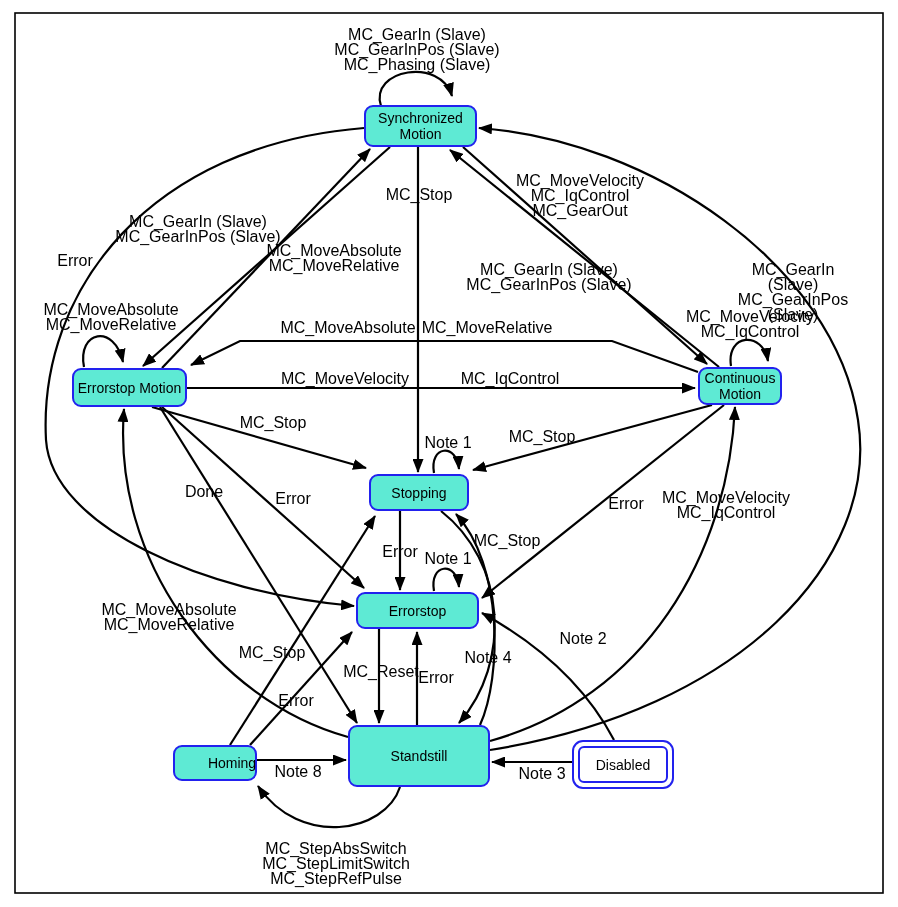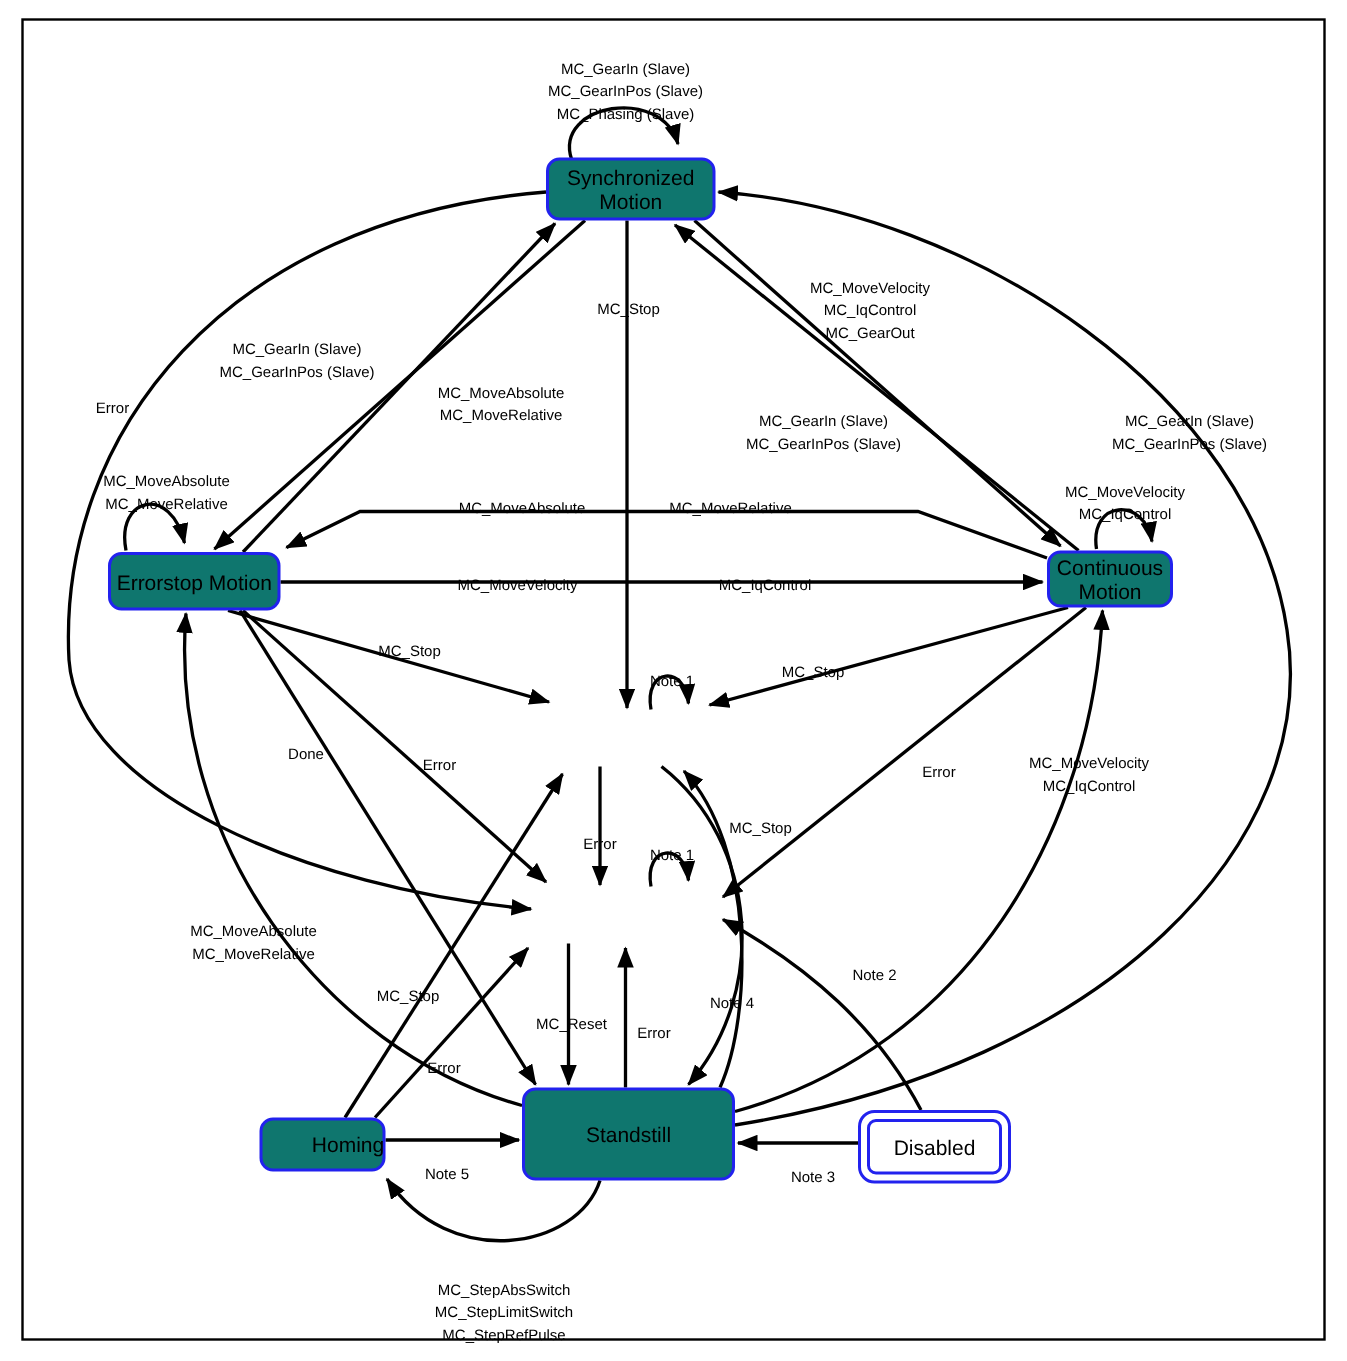--- a/index.html
+++ b/index.html
@@ -2,39 +2,39 @@
 <html><head>
 <meta charset="utf-8">
 <style>
   html,body{margin:0;padding:0;background:#ffffff;}
   body{font-family:"Liberation Sans", sans-serif;color:#000;}
   #stage{position:relative;width:898px;height:907px;background:#fff;overflow:hidden;}
   #edges{position:absolute;left:0;top:0;z-index:1;}
   .edge{fill:none;stroke:#000;stroke-width:2.2px;}
   .state{
     position:absolute;z-index:3;box-sizing:border-box;
-    background:#0f766e;border:2.5px solid #2222ee;border-radius:9px;
+    background:#5eead4;border:2.5px solid #2222ee;border-radius:9px;
     display:flex;align-items:center;justify-content:center;
     text-align:center;white-space:pre-line;
     font-size:14px;line-height:16px;
   }
   .state-outer{
     position:absolute;z-index:3;box-sizing:border-box;
     background:#fff;border:2.5px solid #2222ee;border-radius:11px;padding:4px;
   }
   .state-outer .state-inner{
     width:100%;height:100%;box-sizing:border-box;
     border:2.5px solid #2222ee;border-radius:6px;
     display:flex;align-items:center;justify-content:center;
     font-size:14px;line-height:16px;text-align:center;white-space:pre-line;
   }
   .elabel{
     position:absolute;z-index:2;transform:translateX(-50%);
     text-align:center;white-space:pre-line;
-    font-size:10px;line-height:15px;margin-top:12px;
+    font-size:16px;line-height:15px;
   }
 </style>
 </head>
 <body>
 
 <div id="stage">
 
   <svg id="edges" width="898" height="907" viewBox="0 0 898 907">
     <defs>
       <marker id="arw" markerUnits="userSpaceOnUse" markerWidth="15" markerHeight="11" refX="13" refY="5.5" orient="auto">
@@ -76,20 +76,22 @@
     <path class="edge" marker-end="url(#arw)" d="M 348 737 C 215 700, 112 560, 124 409"></path>
     <path class="edge" marker-end="url(#arw)" d="M 490 741 C 645 698, 728 555, 735 407"></path>
     <path class="edge" marker-end="url(#arw)" d="M 160 407 L 357 723"></path>
   </svg>
 
   <div class="state" style="left:364px;top:105px;width:113px;height:42px;">Synchronized
 Motion</div>
   <div class="state" style="left:72px;top:368px;width:115px;height:39px;">Errorstop Motion</div>
   <div class="state" style="left:698px;top:367px;width:84px;height:38px;">Continuous
 Motion</div>
+  <div class="state" style="left:369px;top:474px;width:100px;height:37px;">Stopping</div>
+  <div class="state" style="left:356px;top:592px;width:123px;height:37px;">Errorstop</div>
   <div class="state" style="left:348px;top:725px;width:142px;height:62px;">Standstill</div>
   <div class="state" style="left:173px;top:745px;width:84px;height:36px;padding-left:34px;">Homing</div>
   <div class="state-outer" style="left:572px;top:740px;width:102px;height:49px;">
     <div class="state-inner">Disabled</div>
   </div>
 
   <div class="elabel" style="left:417px;top:27px;">MC_GearIn (Slave)
 MC_GearInPos (Slave)
 MC_Phasing (Slave)</div>
   <div class="elabel" style="left:198px;top:214px;">MC_GearIn (Slave)
@@ -125,19 +127,19 @@
   <div class="elabel" style="left:726px;top:490px;">MC_MoveVelocity
 MC_IqControl</div>
   <div class="elabel" style="left:381px;top:664px;">MC_Reset</div>
   <div class="elabel" style="left:436px;top:670px;">Error</div>
   <div class="elabel" style="left:204px;top:484px;">Done</div>
   <div class="elabel" style="left:293px;top:491px;">Error</div>
   <div class="elabel" style="left:272px;top:645px;">MC_Stop</div>
   <div class="elabel" style="left:296px;top:693px;">Error</div>
   <div class="elabel" style="left:169px;top:602px;">MC_MoveAbsolute
 MC_MoveRelative</div>
-  <div class="elabel" style="left:298px;top:764px;">Note 5</div>
+  <div class="elabel" style="left:298px;top:764px;">Note 8</div>
   <div class="elabel" style="left:542px;top:766px;">Note 3</div>
   <div class="elabel" style="left:336px;top:841px;">MC_StepAbsSwitch
 MC_StepLimitSwitch
 MC_StepRefPulse</div>
 
 </div>
 
 </body></html>

